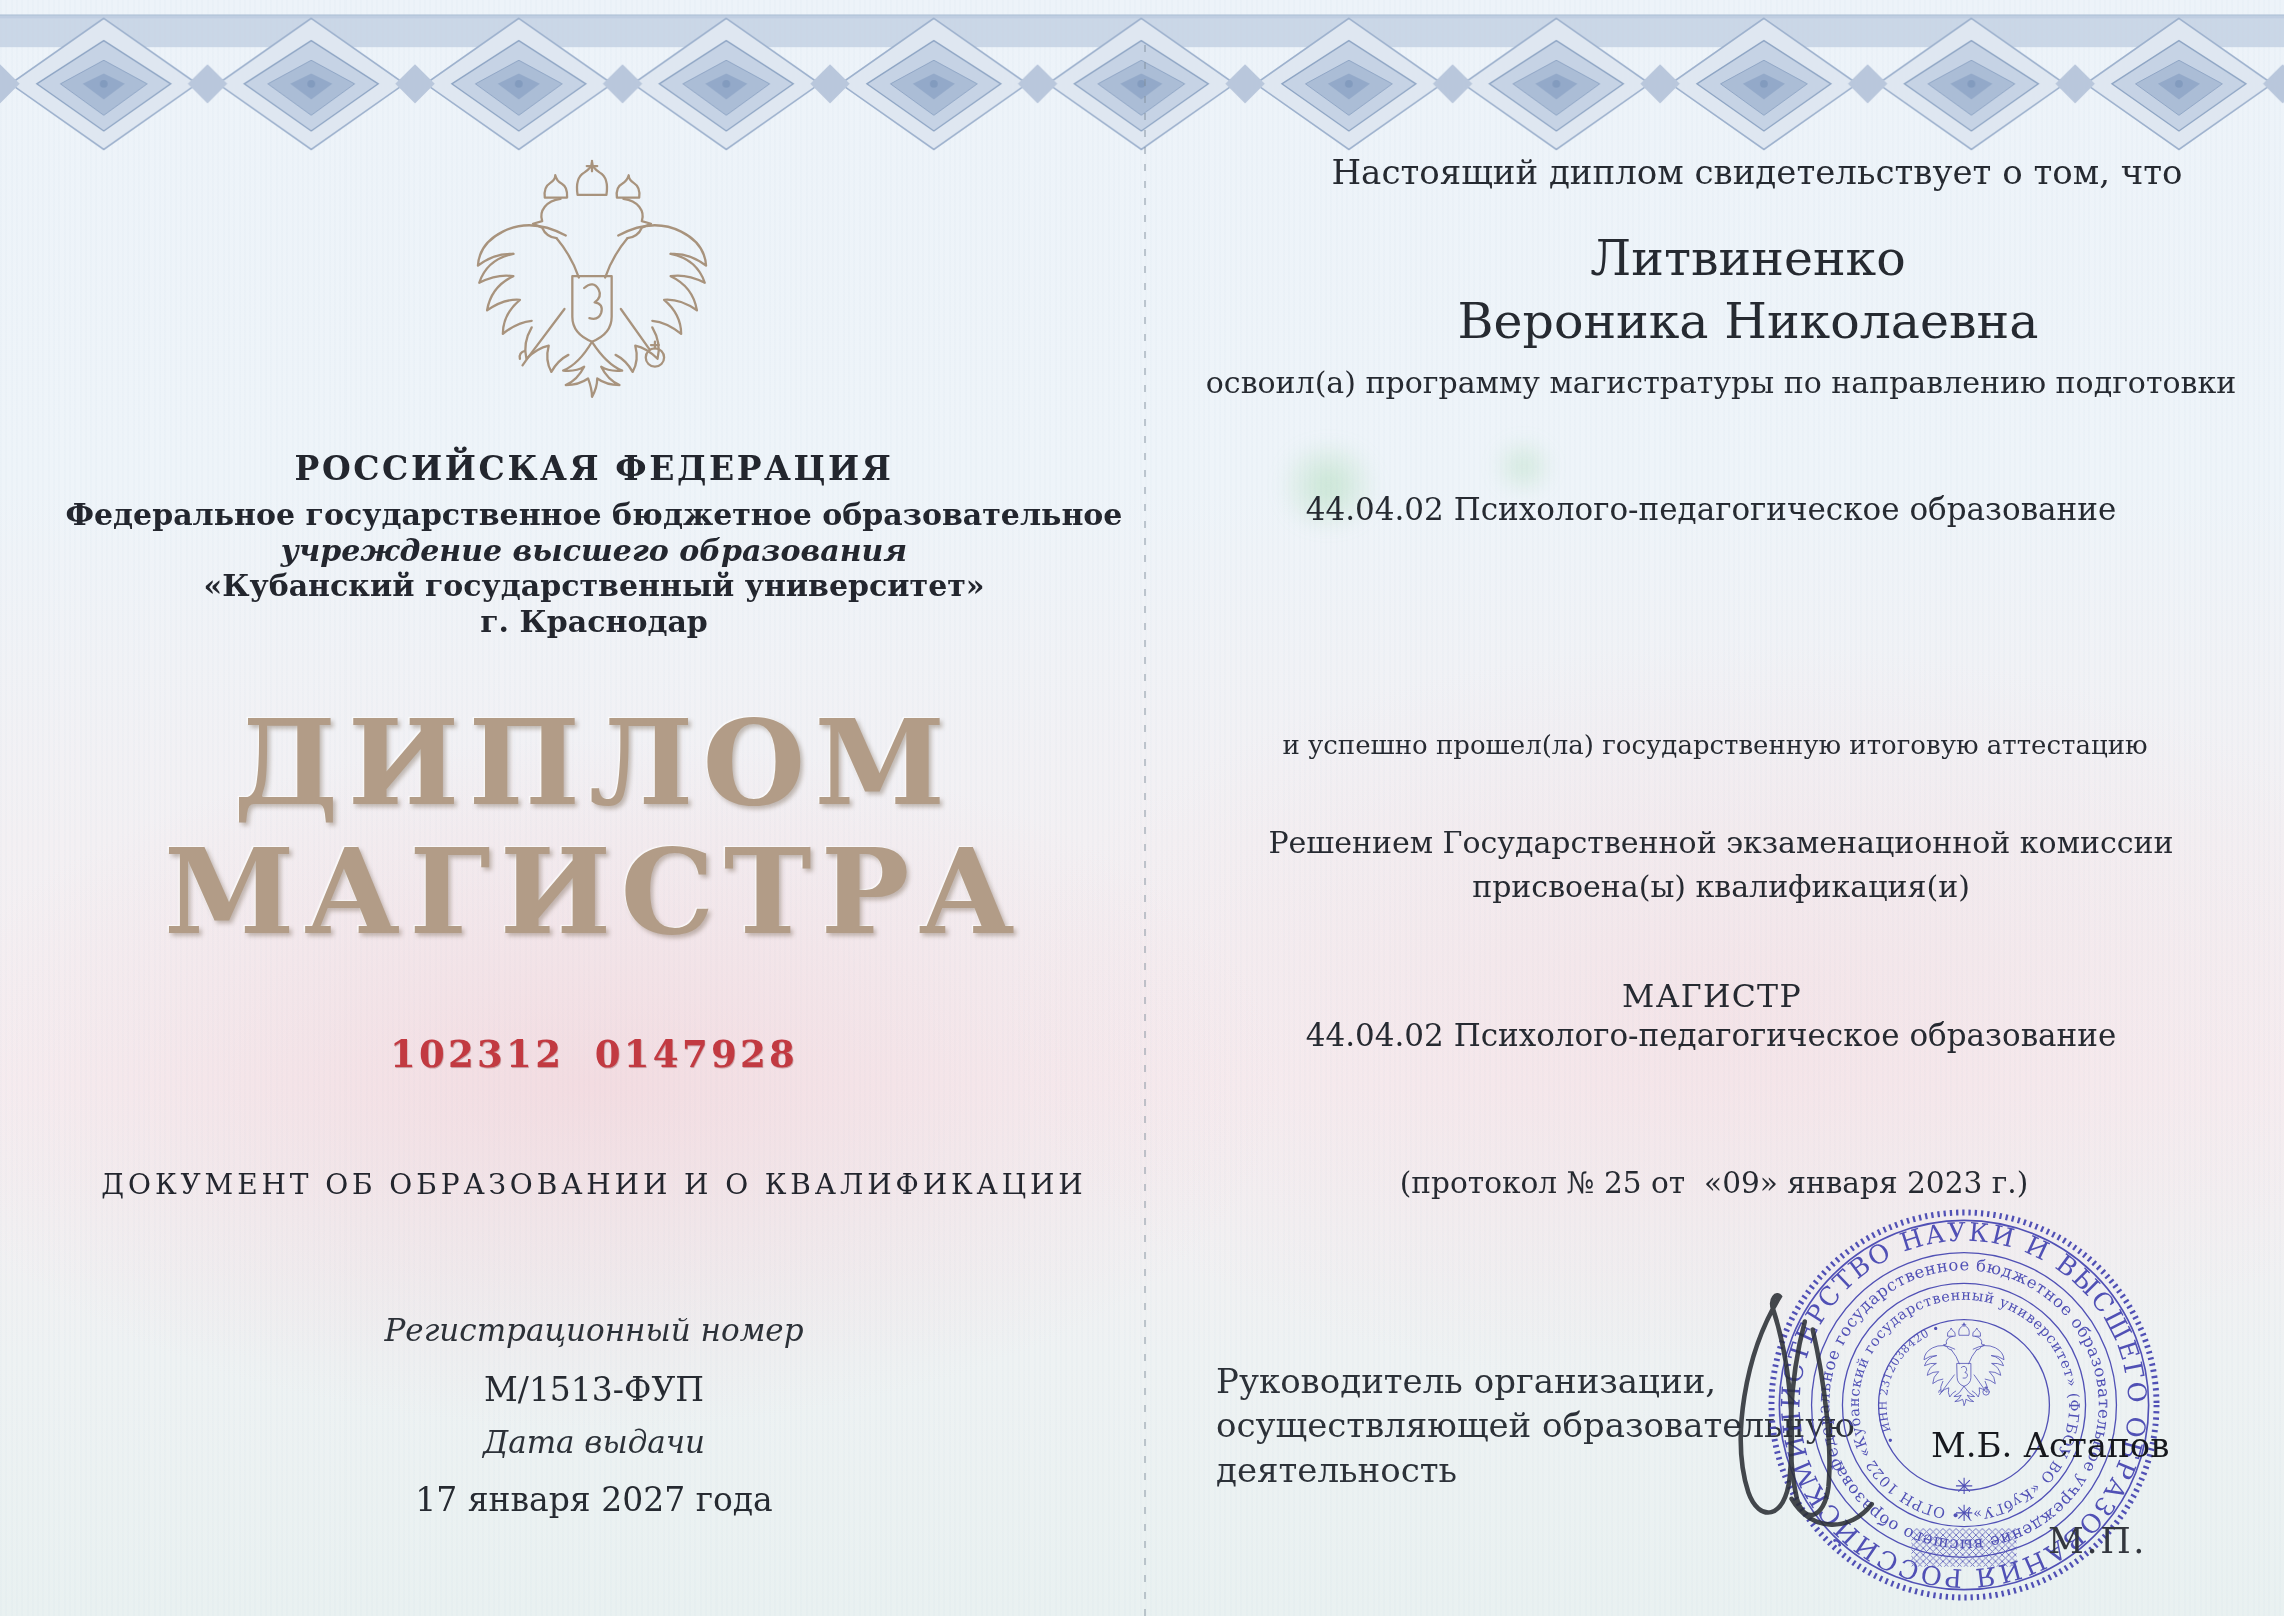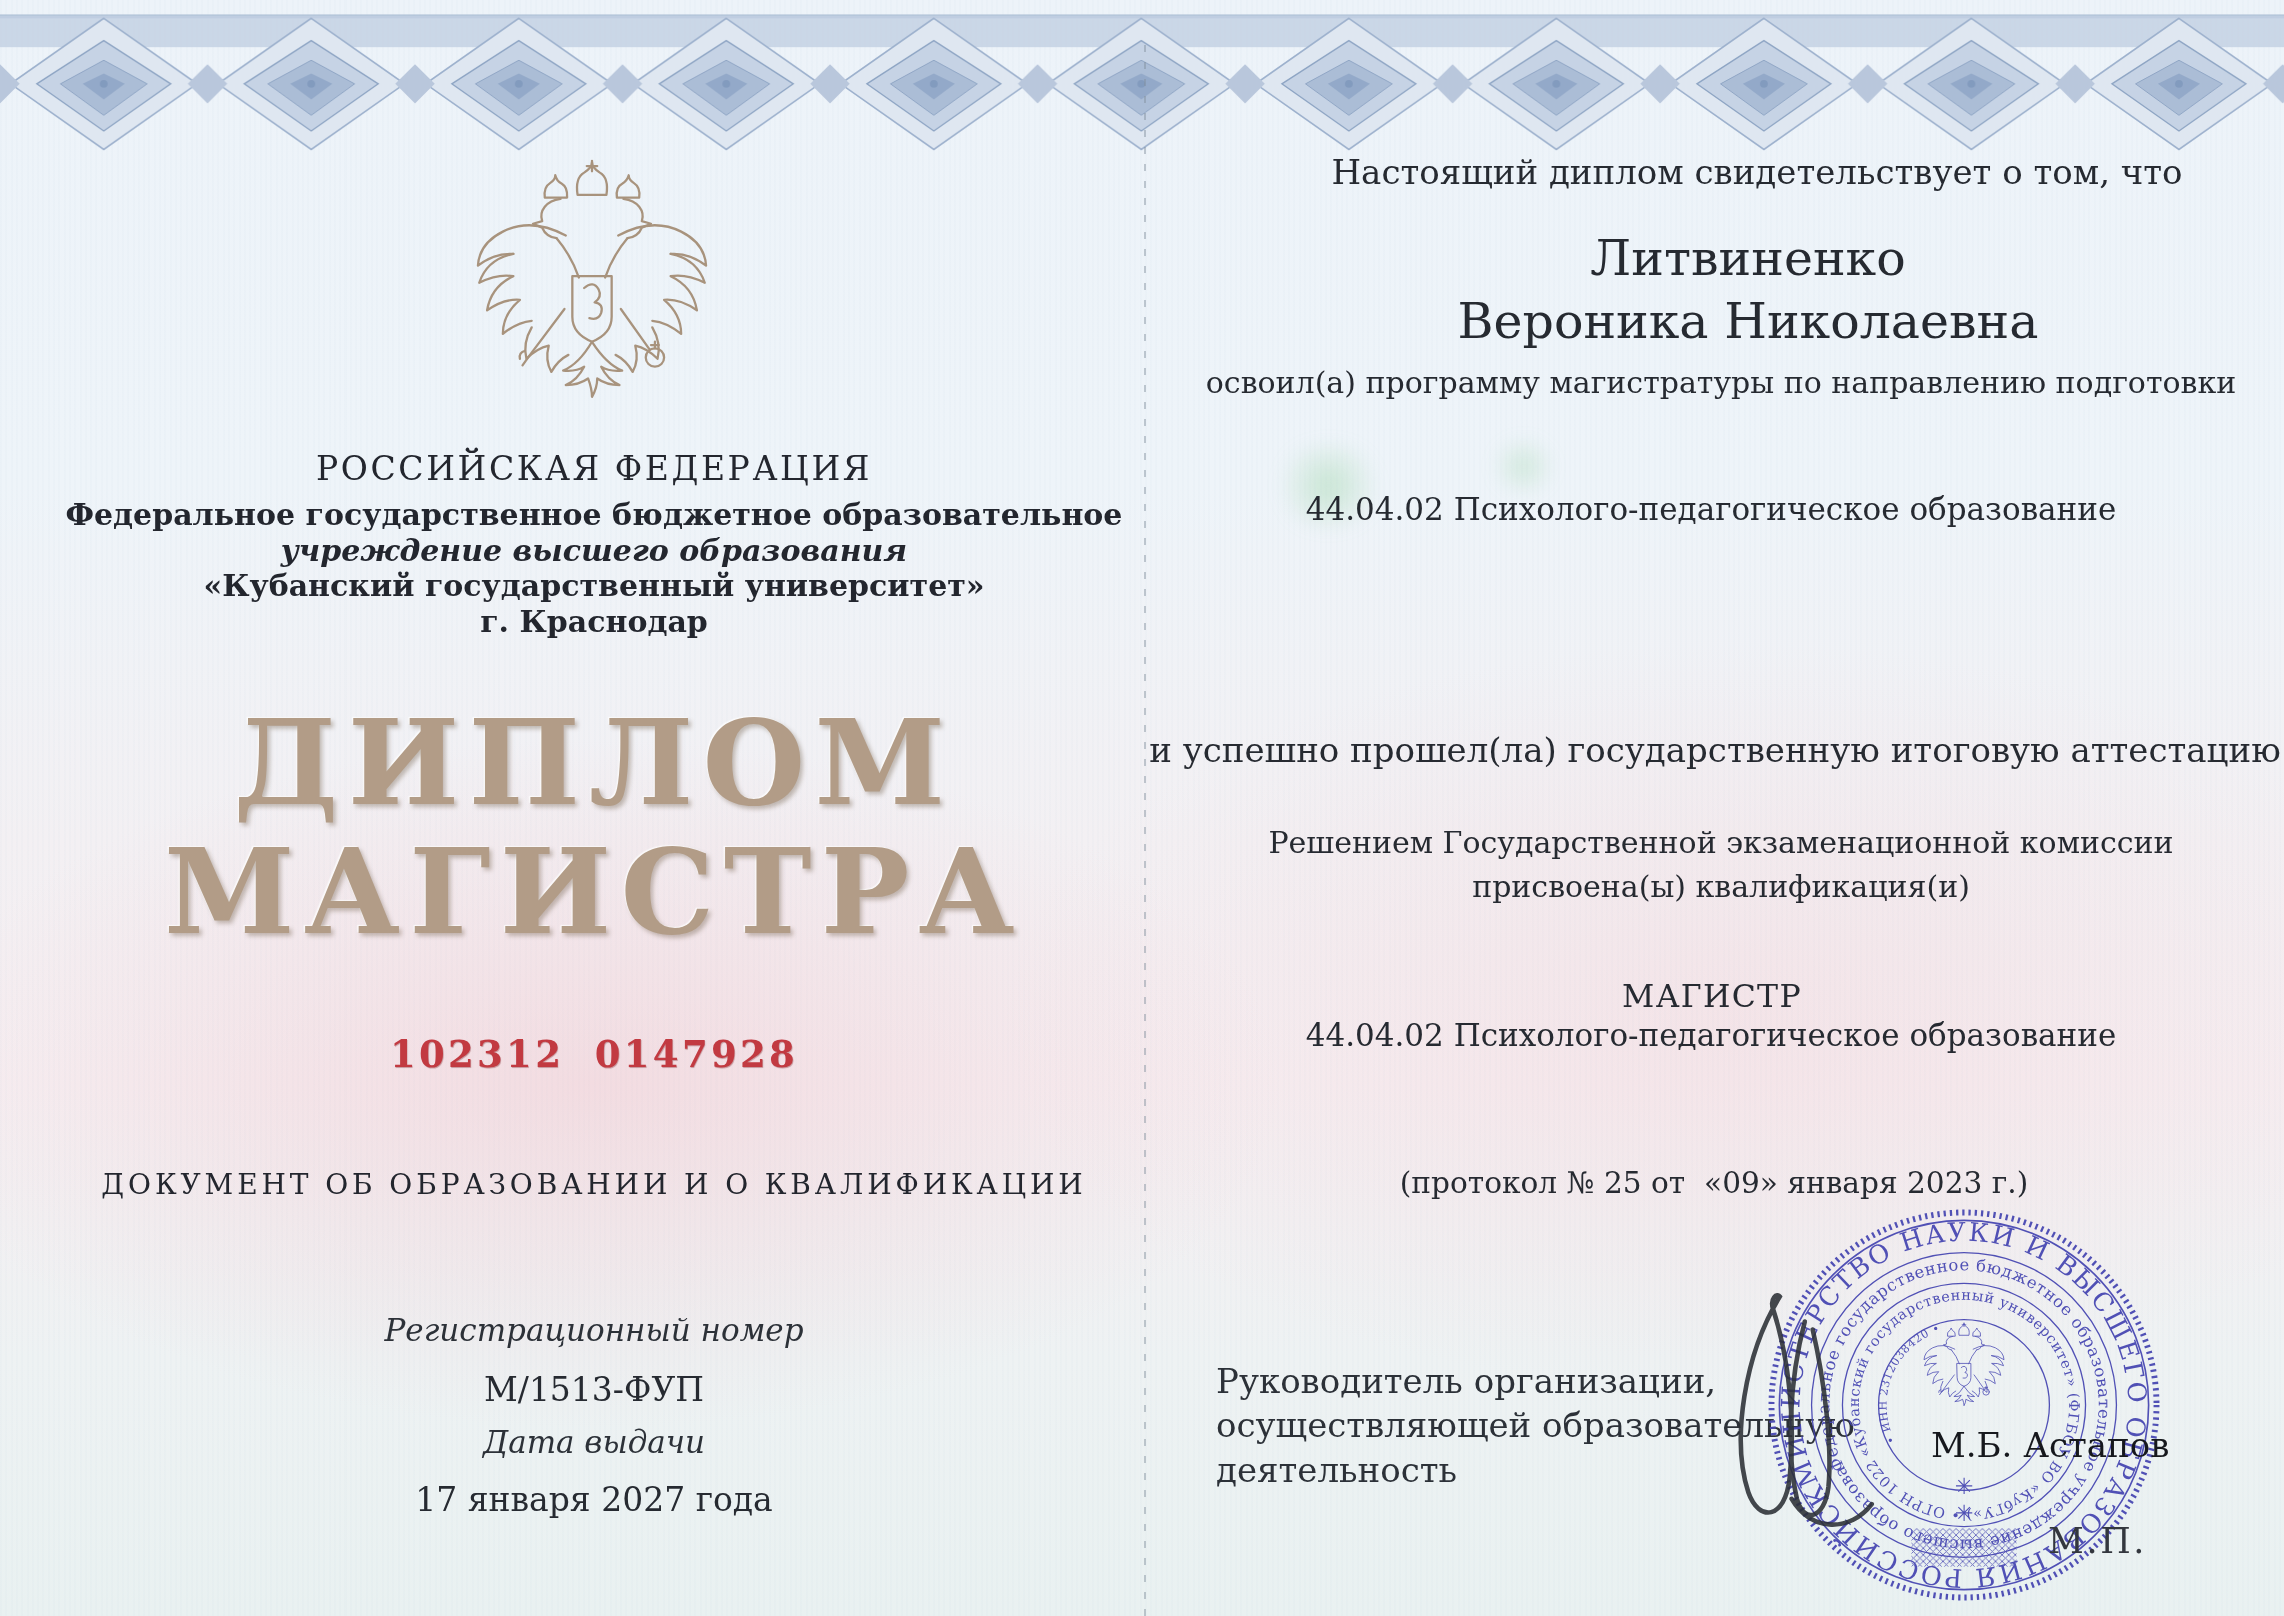--- a/index.html
+++ b/index.html
@@ -12,21 +12,21 @@
     background:
       radial-gradient(ellipse 985px 493px at 26% 67%, rgba(235,178,188,0.30), rgba(235,178,188,0) 70%),
       radial-gradient(ellipse 1051px 538px at 76% 63%, rgba(238,190,198,0.22), rgba(238,190,198,0) 70%),
       repeating-linear-gradient(90deg, rgba(175,198,214,0.05) 0 2px, rgba(255,255,255,0) 2px 5.3px),
       linear-gradient(180deg,#edf3f9 0%,#eef4f9 30%,#f3f0f3 52%,#f6eef1 67%,#eef2f3 84%,#e9f1f1 100%);
   }
   .t{position:absolute;white-space:pre;transform:translateX(-50%);}
   .lc{left:594px;}   
   .rc{left:1721px;}  
 
-  .country{top:449px;font-size:33px;font-weight:normal;letter-spacing:2.6px;color:#23262e;}
+  .country{top:449px;font-size:33px;font-weight:bold;letter-spacing:2.6px;color:#23262e;}
   .inst{font-size:30px;font-weight:bold;color:#23262e;}
   .inst1{top:497px;} .inst2{top:533px;font-style:italic;} .inst3{top:568px;} .city{top:604px;}
 
   .big-title{font-size:118px;font-weight:bold;letter-spacing:9.2px;color:#b29c87;
     text-shadow:2.6px 3.3px 4.6px rgba(110,92,72,0.38), -1.3px -1.3px 1.3px rgba(255,255,255,0.85);}
   .title1{top:693px;} .title2{top:822px;}
 
   .serial{top:1032px;font-size:37px;font-weight:bold;letter-spacing:3.3px;word-spacing:14.4px;color:#c23a41;
     text-shadow:0.7px 0.7px 0.7px rgba(120,30,35,0.35);}
 
@@ -35,21 +35,21 @@
   .reg-label{top:1312px;font-size:31px;font-style:italic;color:#2c3138;}
   .reg-num{top:1370px;font-size:33px;}
   .date-label{top:1424px;font-size:31px;font-style:italic;color:#2c3138;}
   .date-val{top:1480px;font-size:33px;}
 
   .intro{top:152px;font-size:34px;left:1757px;}
   .surname{top:230px;font-size:49px;left:1748px;}
   .fullname{top:293px;font-size:49px;left:1748px;}
   .mastered{top:365px;font-size:30px;}
   .program1{top:491px;font-size:31px;left:1711px;}
-  .attest{top:730px;font-size:34px;left:1715px;}
+  .attest{top:730px;font-size:26px;left:1715px;}
   .commission1{top:825px;font-size:30px;}
   .commission2{top:869px;font-size:30px;}
   .qual{top:978px;font-size:31.5px;letter-spacing:1.3px;left:1712px;}
   .qualprog{top:1017px;font-size:31px;left:1711px;}
   .protocol{top:1166px;font-size:29.6px;left:1714px;}
 
   .head-label{position:absolute;left:1216px;font-size:34px;white-space:pre;color:#2c3138;}
   .hl1{top:1361px;} .hl2{top:1405px;} .hl3{top:1450px;}
   .head-name{position:absolute;left:1931px;top:1425px;font-size:34px;color:#16181d;z-index:6;}
   .seal-abbr{position:absolute;left:2048px;top:1521px;font-size:35px;letter-spacing:2.6px;color:#33373e;z-index:6;}

